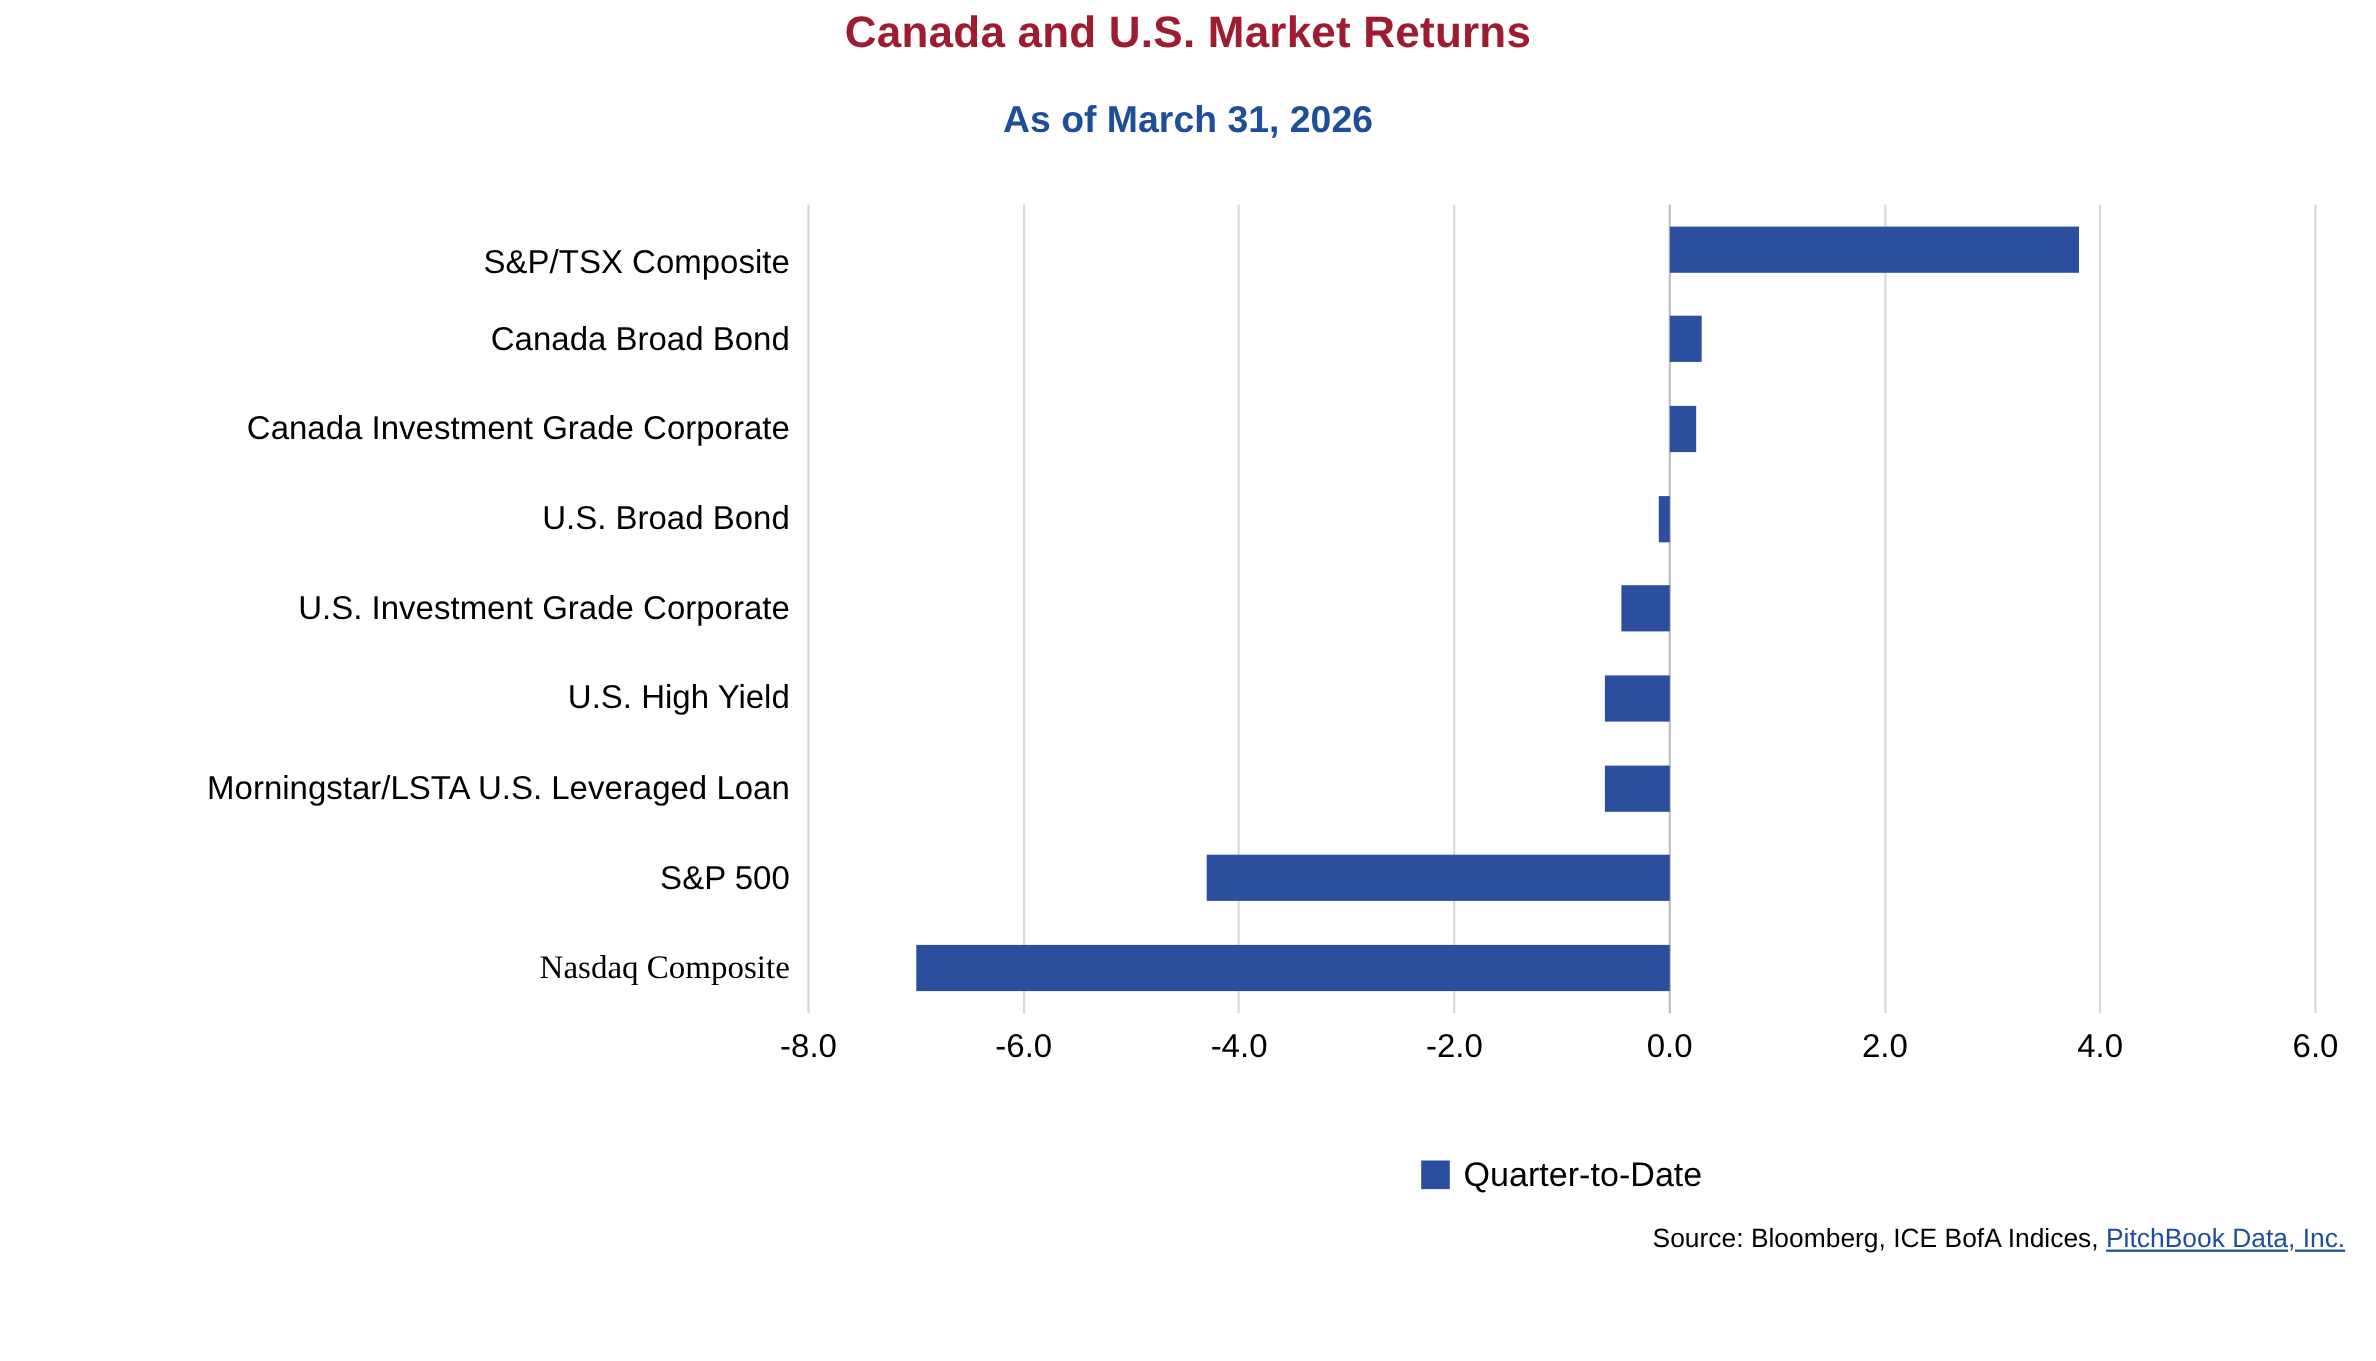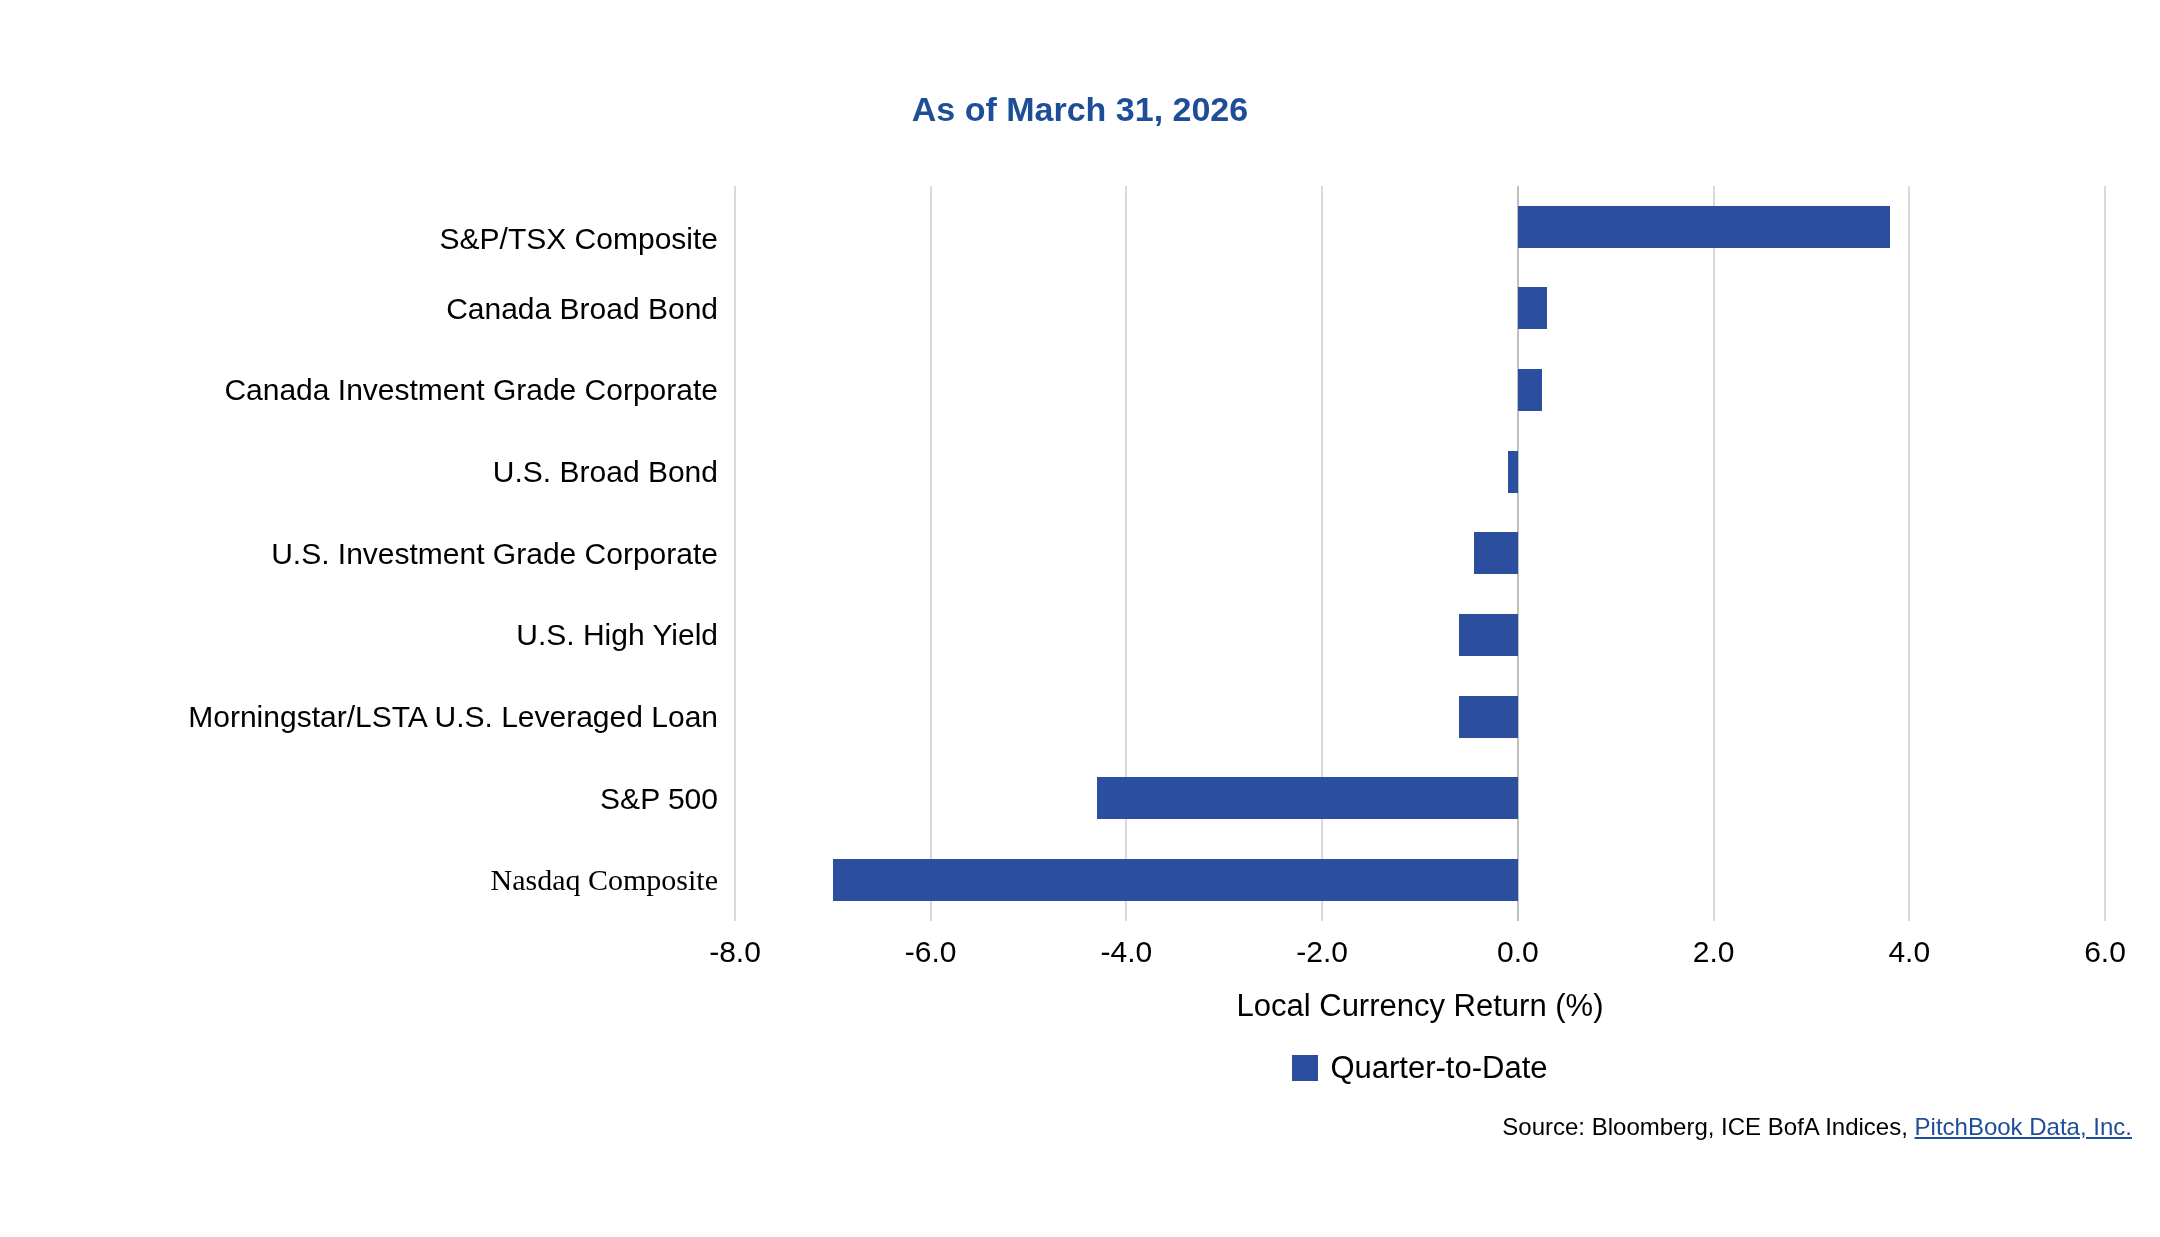--- a/index.html
+++ b/index.html
@@ -148,20 +148,21 @@
     text-align: center;
     font-size: 29px;
     color: #000000;
   }
 </style>
 </head>
 <body>
 
 <div class="page">
 
+  <div class="title">Canada and U.S. Market Returns</div>
   <div class="subtitle">As of March 31, 2026</div>
 
   <div class="plot" id="plot">
     <div id="gridlines">
         <div class="gridline" style="left: -1px;"></div>
         <div class="gridline" style="left: 194.714px;"></div>
         <div class="gridline" style="left: 390.429px;"></div>
         <div class="gridline" style="left: 586.143px;"></div>
         <div class="axis-line" style="left: 781.857px;"></div>
         <div class="gridline" style="left: 977.571px;"></div>
@@ -214,21 +215,20 @@
       <div class="xtick" style="left: 735px;">-8.0</div>
       <div class="xtick" style="left: 930.714px;">-6.0</div>
       <div class="xtick" style="left: 1126.43px;">-4.0</div>
       <div class="xtick" style="left: 1322.14px;">-2.0</div>
       <div class="xtick" style="left: 1517.86px;">0.0</div>
       <div class="xtick" style="left: 1713.57px;">2.0</div>
       <div class="xtick" style="left: 1909.29px;">4.0</div>
       <div class="xtick" style="left: 2105px;">6.0</div>
     </div>
 
-  <div class="xaxis-title">Local Currency Return (%)</div>
 
   <div class="legend">
     <span class="legend-swatch"></span>
     <span class="legend-label">Quarter-to-Date</span>
   </div>
 
   <div class="source">
     <span>Source: Bloomberg, ICE BofA Indices, </span><a href="#">PitchBook Data, Inc.</a>
   </div>
 

